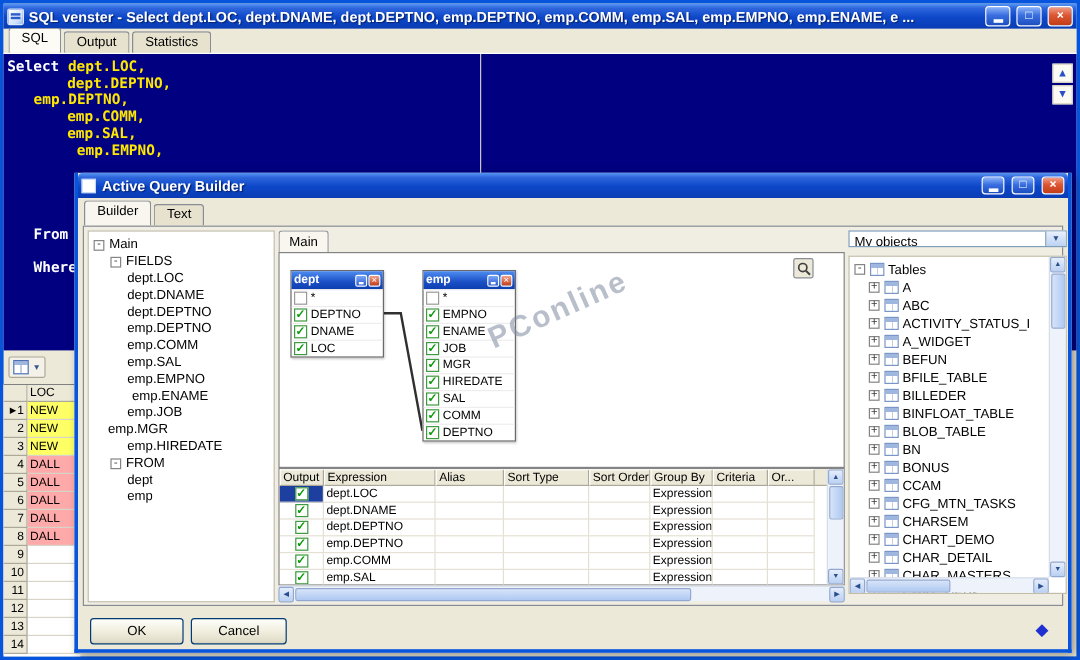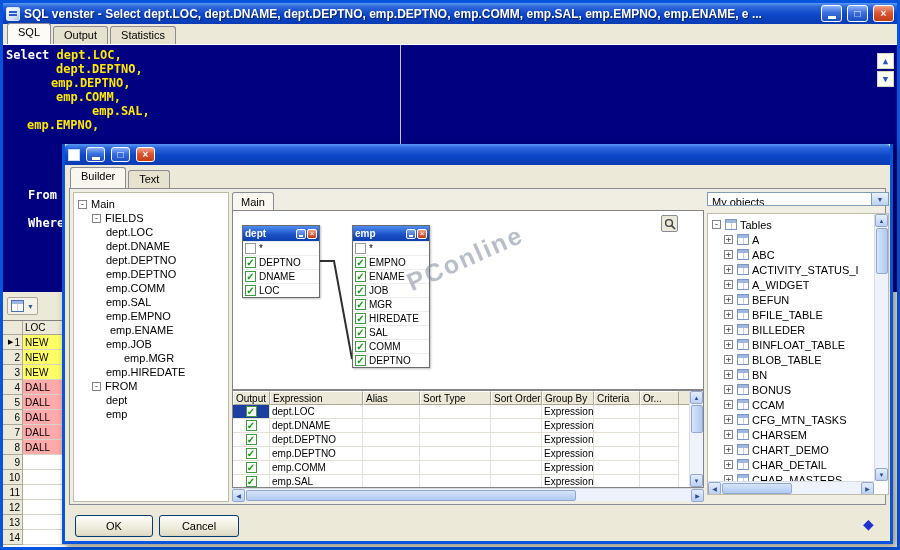--- a/index.html
+++ b/index.html
@@ -149,24 +149,24 @@
     <div class="tabrow">
         <div class="mtab active">SQL</div>
         <div class="mtab">Output</div>
         <div class="mtab">Statistics</div>
       </div>
 
     <div class="editor">
       <div>
           <div class="ed-line" style="padding-left: 3px;"><span class="kw">Select </span><span class="fld">dept.LOC,</span></div>
           <div class="ed-line" style="padding-left: 53px;"><span class="fld">dept.DEPTNO,</span></div>
-          <div class="ed-line" style="padding-left: 48px;"><span class="fld">emp.DEPTNO,</span></div>
+          <div class="ed-line" style="padding-left: 25px;"><span class="fld">emp.DEPTNO,</span></div>
           <div class="ed-line" style="padding-left: 53px;"><span class="fld">emp.COMM,</span></div>
-          <div class="ed-line" style="padding-left: 53px; margin-left: 36px;"><span class="fld">emp.SAL,</span></div>
-          <div class="ed-line" style="padding-left: 24px;"><span class="fld">emp.EMPNO,</span></div>
+          <div class="ed-line" style="padding-left: 53px;"><span class="fld">emp.SAL,</span></div>
+          <div class="ed-line" style="padding-left: 61px;"><span class="fld">emp.EMPNO,</span></div>
           <div class="ed-line" style="padding-left: 0px;"></div>
           <div class="ed-line" style="padding-left: 0px;"></div>
           <div class="ed-line" style="padding-left: 0px;"></div>
           <div class="ed-line" style="padding-left: 0px;"></div>
           <div class="ed-line" style="padding-left: 25px;"><span class="kw">From</span></div>
           <div class="ed-line" style="padding-left: 0px;"></div>
           <div class="ed-line" style="padding-left: 25px;"><span class="kw">Where</span></div>
         </div>
       <div class="ed-split"></div>
       <div class="ed-scroll">
@@ -244,20 +244,21 @@
             <div class="lg-num">14</div>
             <div class="lg-val"></div>
           </div>
         </div>
     </div>
   </div>
 
   <div class="dialog">
     <div class="dlg-titlebar">
       <span class="dlgicon"></span>
+      <span class="dtitle">Active Query Builder</span>
       <span class="tbtn">
           <span class="glyph-min"></span>
         </span>
       <span class="tbtn">□</span>
       <span class="tbtn close">×</span>
     </div>
 
     <div class="dlg-tabs">
         <div class="dtab active">Builder</div>
         <div class="dtab">Text</div>
@@ -294,21 +295,21 @@
           </div>
           <div class="tree-row" style="padding-left: 32px;">
             <span class="tlab">emp.EMPNO</span>
           </div>
           <div class="tree-row" style="padding-left: 36px;">
             <span class="tlab">emp.ENAME</span>
           </div>
           <div class="tree-row" style="padding-left: 32px;">
             <span class="tlab">emp.JOB</span>
           </div>
-          <div class="tree-row" style="padding-left: 50px;">
+          <div class="tree-row" style="padding-left: 16px;">
             <span class="tlab">emp.MGR</span>
           </div>
           <div class="tree-row" style="padding-left: 32px;">
             <span class="tlab">emp.HIREDATE</span>
           </div>
           <div class="tree-row" style="padding-left: 18px;">
             <span class="exp">-</span>
             <span class="tlab">FROM</span>
           </div>
           <div class="tree-row" style="padding-left: 32px;">

